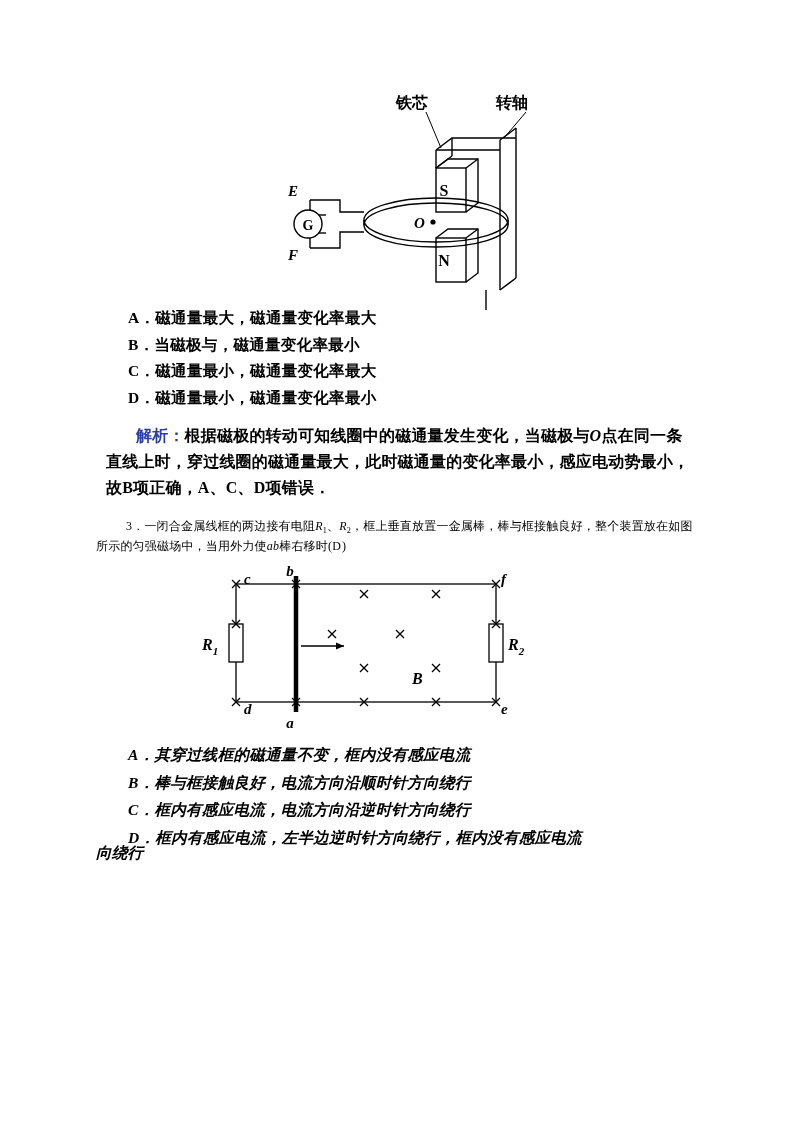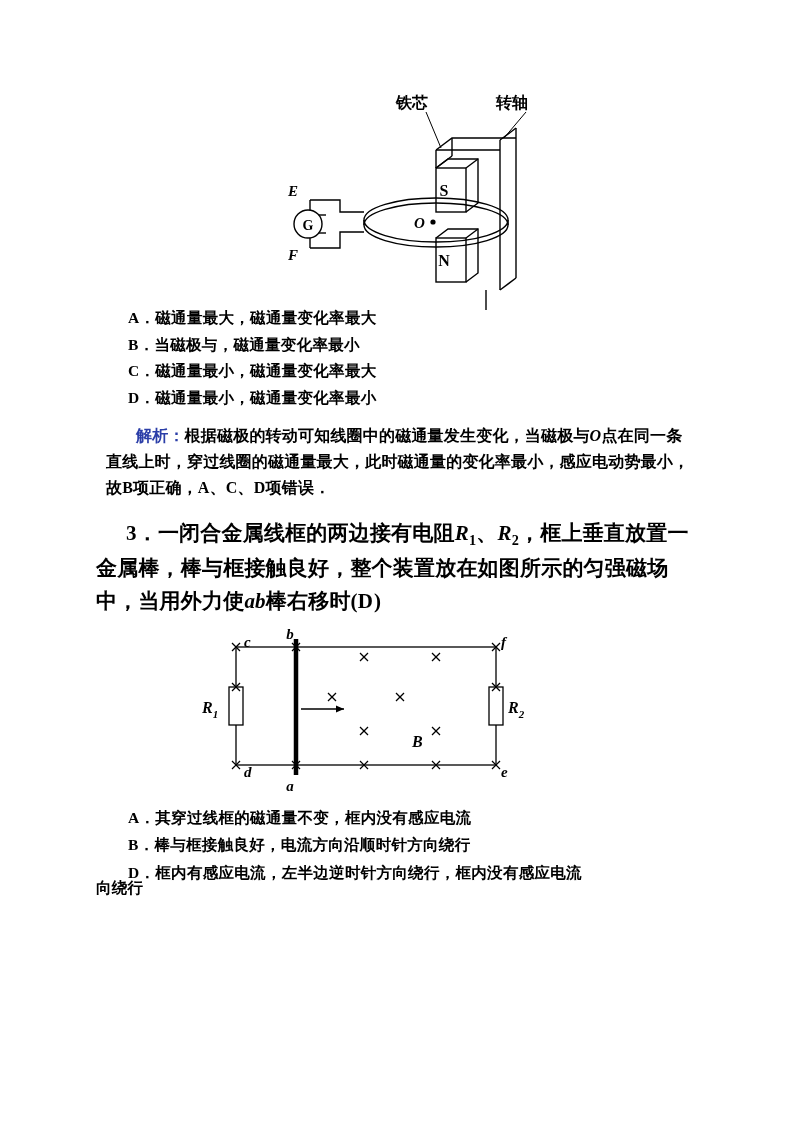--- a/index.html
+++ b/index.html
@@ -64,23 +64,23 @@
   .analysis .tag {
     color: #2b3ea8;
   }
   .ital {
     font-style: italic;
     font-family: "Liberation Serif", serif;
   }
 
   
   .question {
-    font-size: 21px;
+    font-size: 12px;
     line-height: 1.6;
-    font-weight: bold;
+    font-weight: normal;
     margin-top: 16px;
     text-indent: 30px;
     letter-spacing: 0.2px;
   }
   .question .ans {
     letter-spacing: 1px;
   }
   sub {
     font-size: 0.68em;
     vertical-align: sub;
@@ -92,20 +92,21 @@
     width: 600px;
     height: 175px;
     margin: 6px auto 0 auto;
   }
 
   .opts2 {
     margin-top: 10px;
   }
   .opts2 .opt {
     margin-bottom: 12px;
+    font-style: italic;
   }
   .opt.wrap {
     padding-left: 32px;
     text-indent: 0;
   }
   .opt.wrap .cont {
     display: block;
     margin-left: -32px;
   }
 </style>
@@ -275,17 +276,18 @@
         <text x="106" y="88" font-family="'Liberation Serif',serif" font-size="16" font-style="italic" font-weight="bold"><tspan>R</tspan><tspan dy="5" font-size="11">1</tspan></text>
         <text x="412" y="88" font-family="'Liberation Serif',serif" font-size="16" font-style="italic" font-weight="bold"><tspan>R</tspan><tspan dy="5" font-size="11">2</tspan></text>
 
         <text x="316" y="122" font-family="'Liberation Serif',serif" font-size="16" font-style="italic" font-weight="bold">B</text>
       </svg>
     </div>
 
     <div class="opts2">
       <div class="opt"><span class="lab">A</span>．<span>其穿过线框的磁通量不变，框内没有感应电流</span></div>
       <div class="opt"><span class="lab">B</span>．<span>棒与框接触良好，电流方向沿顺时针方向绕行</span></div>
+      <div class="opt"><span class="lab">C</span>．<span>框内有感应电流，电流方向沿逆时针方向绕行</span></div>
       <div class="opt wrap"><span class="lab">D</span>．<span>框内有感应电流，左半边逆时针方向绕行，框内没有感应电流</span><span class="cont">向绕行</span></div>
     </div>
 
   </div>
 </div>
 
 </body></html>

